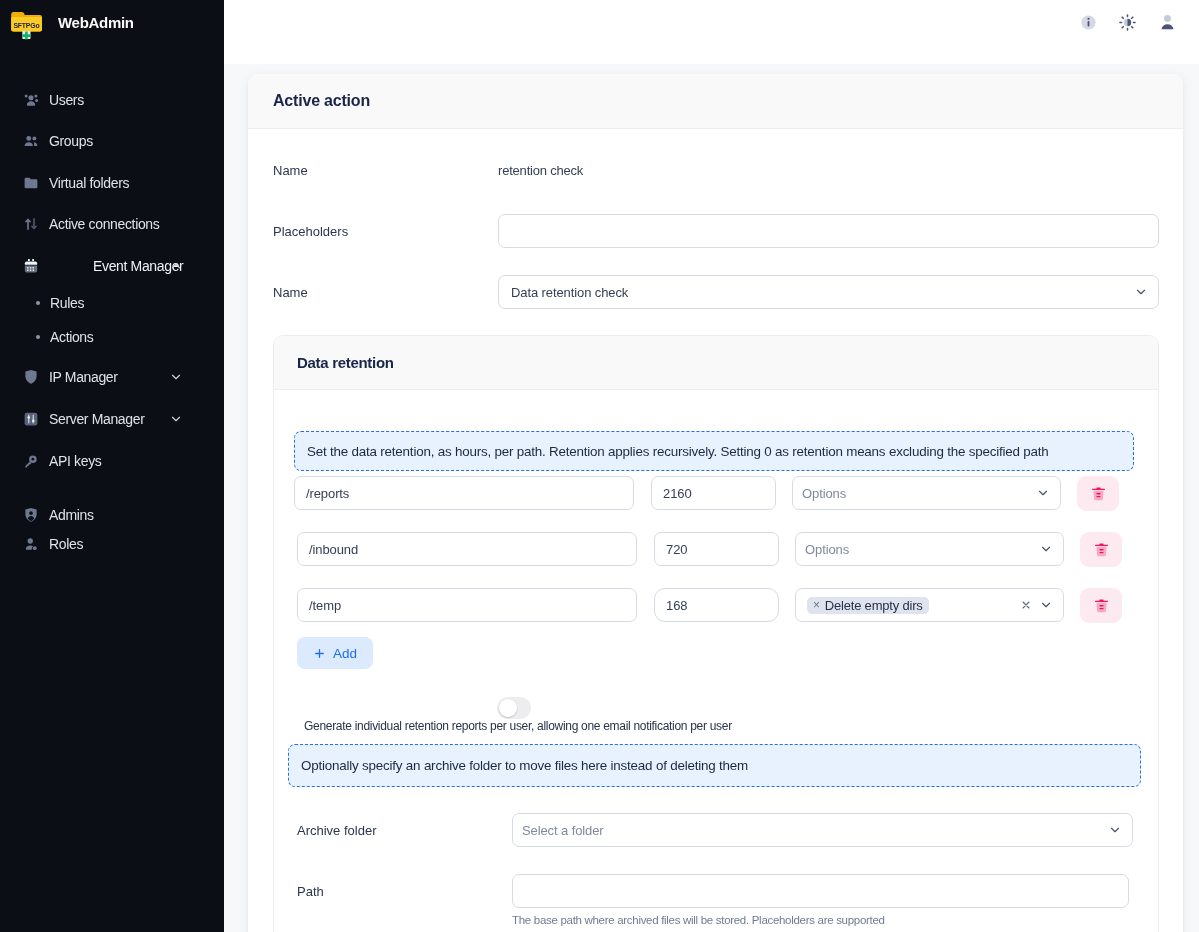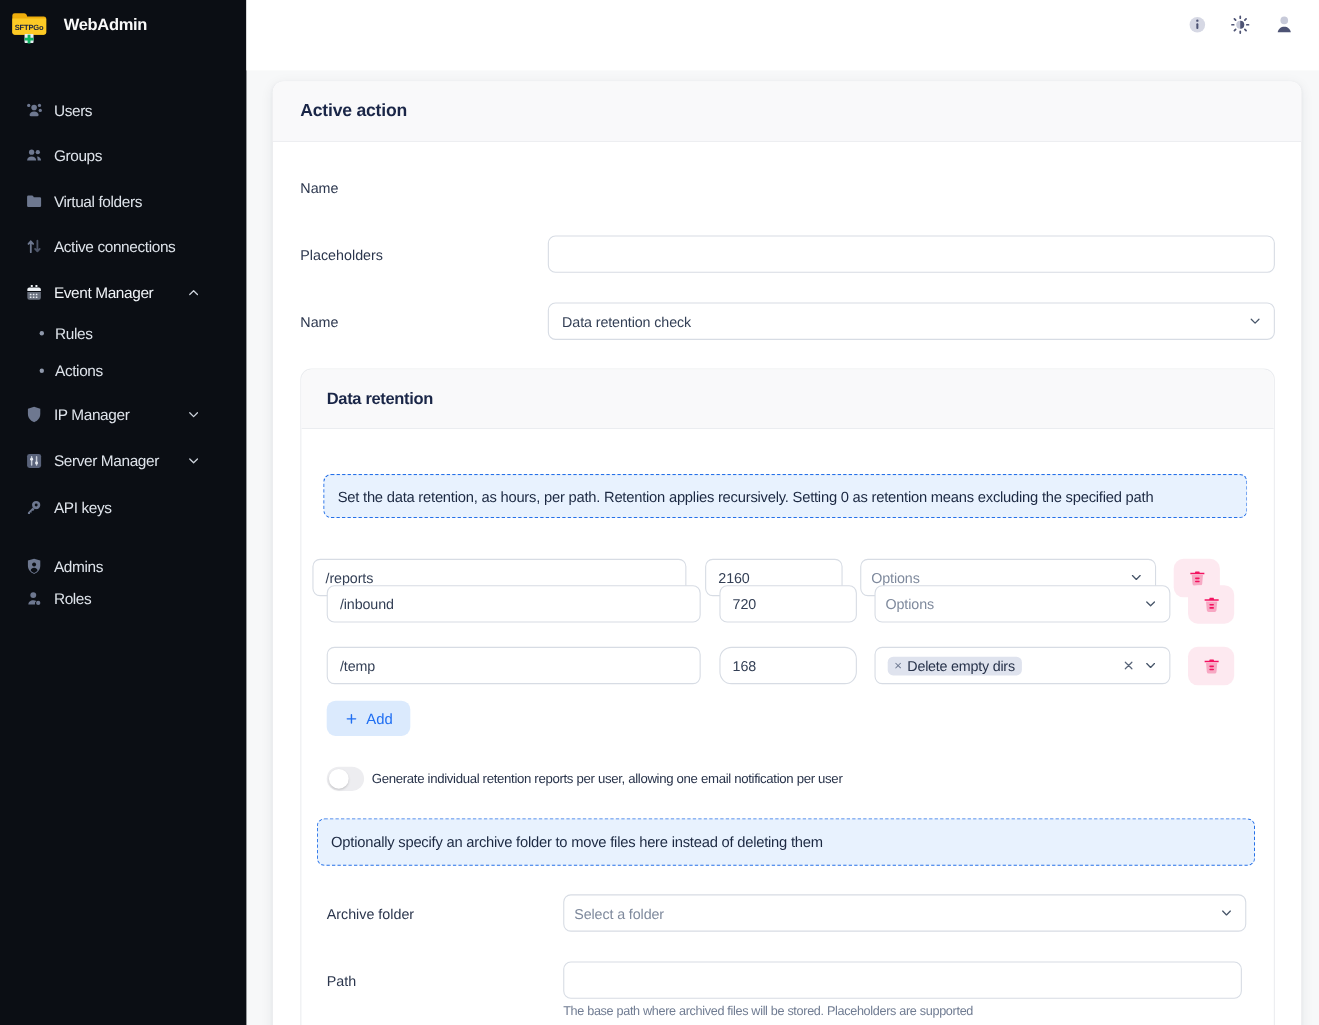--- a/index.html
+++ b/index.html
@@ -83,21 +83,21 @@
         </svg>
       <span>Virtual folders</span>
     </div>
     <div class="nav-item" style="top:203px;">
       <svg class="ic" viewBox="0 0 24 24" fill="none" stroke="#6e7890" stroke-width="2.2" stroke-linecap="round">
           <path d="M8 19V6M8 6l-2.8 3M8 6l2.8 3"></path>
           <path d="M16 5v13M16 18l-2.8-3M16 18l2.8-3" stroke="#4d5568"></path>
         </svg>
       <span>Active connections</span>
     </div>
-    <div class="nav-item" style="top:245px;">
+    <div class="nav-item" style="top:245px;gap:44px;">
       <svg class="ic" viewBox="0 0 24 24">
           <path d="M8 2.8h2.4v2.4H8zM13.6 2.8H16v2.4h-2.4z" fill="#eef1f5"></path>
           <path d="M3.8 10.2V8.3q0-2.4 2.4-2.4h11.6q2.4 0 2.4 2.4v1.9z" fill="#eef1f5"></path>
           <path d="M3.8 11.2h16.4v7q0 2.4-2.4 2.4H6.2q-2.4 0-2.4-2.4z" fill="#69707e"></path>
           <g fill="#e8ebf1">
             <rect x="6.8" y="13.4" width="2" height="1.9" rx="0.4"></rect>
             <rect x="10.4" y="13.4" width="2" height="1.9" rx="0.4"></rect>
             <rect x="14" y="13.4" width="2" height="1.9" rx="0.4"></rect>
             <rect x="6.8" y="16.6" width="2" height="1.9" rx="0.4"></rect>
             <rect x="10.4" y="16.6" width="2" height="1.9" rx="0.4"></rect>
@@ -188,20 +188,21 @@
   </div>
 </div>
 
 <div class="card">
   <div class="card-header">
       <span class="card-title">Active action</span>
     </div>
   <div class="card-body">
     <div class="frow" style="top:24px; height:34px;">
       <span class="flabel">Name</span>
+      <span class="fvalue">retention check</span>
     </div>
     <div class="frow" style="top:85px; height:34px;">
       <span class="flabel">Placeholders</span>
       <div class="input" style="flex:1;"></div>
     </div>
     <div class="frow" style="top:146px; height:34px;">
       <span class="flabel">Name</span>
       <div class="select" style="flex:1;">Data retention check
         <svg class="chevd" viewBox="0 0 24 24" fill="none" stroke="#475569" stroke-width="2" stroke-linecap="round" stroke-linejoin="round">
             <path d="M6 9l6 6 6-6"></path>
@@ -209,21 +210,21 @@
       </div>
     </div>
 
     <div class="icard" style="top:206px; height:780px;">
       <div class="icard-header">
           <span class="icard-title">Data retention</span>
         </div>
       <div class="icard-body">
         <div class="infobox" style="position:absolute; left:20px; right:24px; top:25px; height:40px; padding:0 12px;margin-top:16px;">Set the data retention, as hours, per path. Retention applies recursively. Setting 0 as retention means excluding the specified path</div>
 
-        <div class="rrow" style="left:10px; top:86px;margin-top:32px;">
+        <div class="rrow" style="left:20px; top:86px;">
           <div class="input" style="width:340px;">/reports</div>
           <div class="input" style="width:125px; margin-left:17px;">2160</div>
           <div class="select" style="width:269px; margin-left:16px; padding:0 9px;">
               <span class="placeholder">Options</span>
             <svg class="chevd" viewBox="0 0 24 24" fill="none" stroke="#475569" stroke-width="2" stroke-linecap="round" stroke-linejoin="round">
                 <path d="M6 9l6 6 6-6"></path>
               </svg>
           </div>
           <div class="btn-del" style="margin-left:16px;">
             <svg width="17" height="17" viewBox="0 0 24 24">
@@ -275,21 +276,21 @@
               </svg>
           </div>
         </div>
 
         <div class="btn-add" style="left:23px; top:247px;">
           <svg width="13" height="13" viewBox="0 0 24 24" fill="none" stroke="#1f6ef2" stroke-width="2.4" stroke-linecap="round" style="margin-right:7px;">
               <path d="M12 5v14M5 12h14"></path>
             </svg>Add
         </div>
 
-        <div class="rrow" style="left:23px; top:307px; align-items:center;">
+        <div class="rrow" style="left:23px; top:307px; align-items:center;flex-direction:column;">
           <div class="toggle">
               <span class="knob"></span>
             </div>
           <span style="font-size:12px; letter-spacing:-0.3px; color:#28334a; margin-left:7px;">Generate individual retention reports per user, allowing one email notification per user</span>
         </div>
 
         <div class="infobox" style="position:absolute; left:14px; right:17px; top:354px; height:43px; padding:0 12px;">Optionally specify an archive folder to move files here instead of deleting them</div>
 
         <div class="rrow" style="left:23px; top:423px; right:25px; align-items:center;">
           <span style="width:215px; flex:none; font-size:13px; color:#2b364d;">Archive folder</span>

